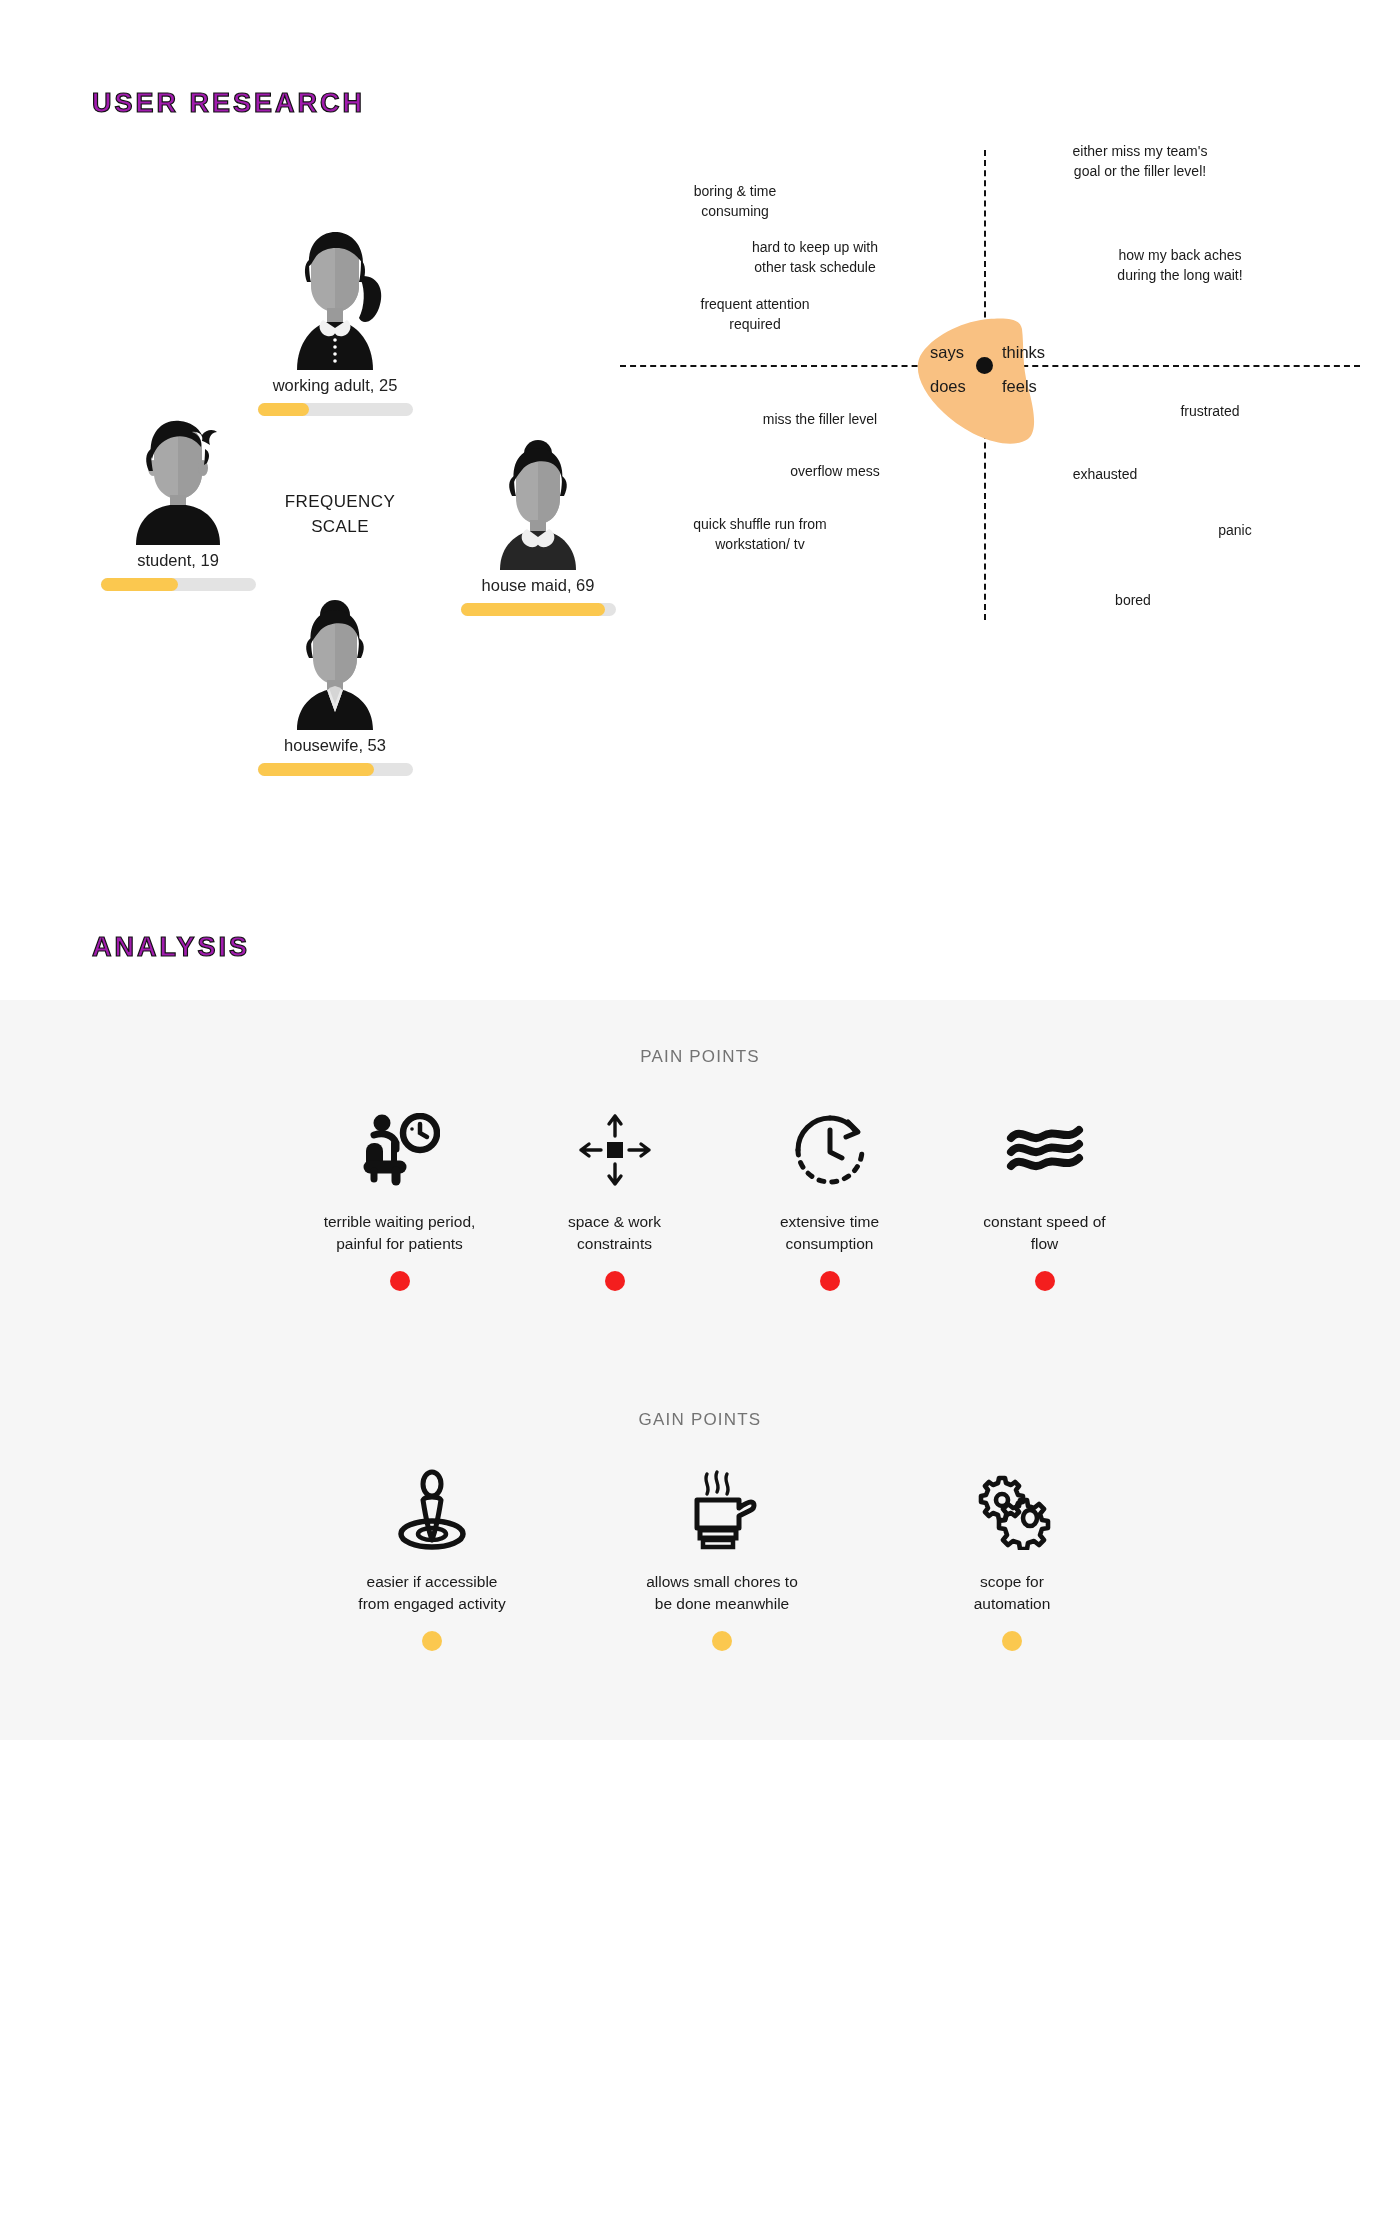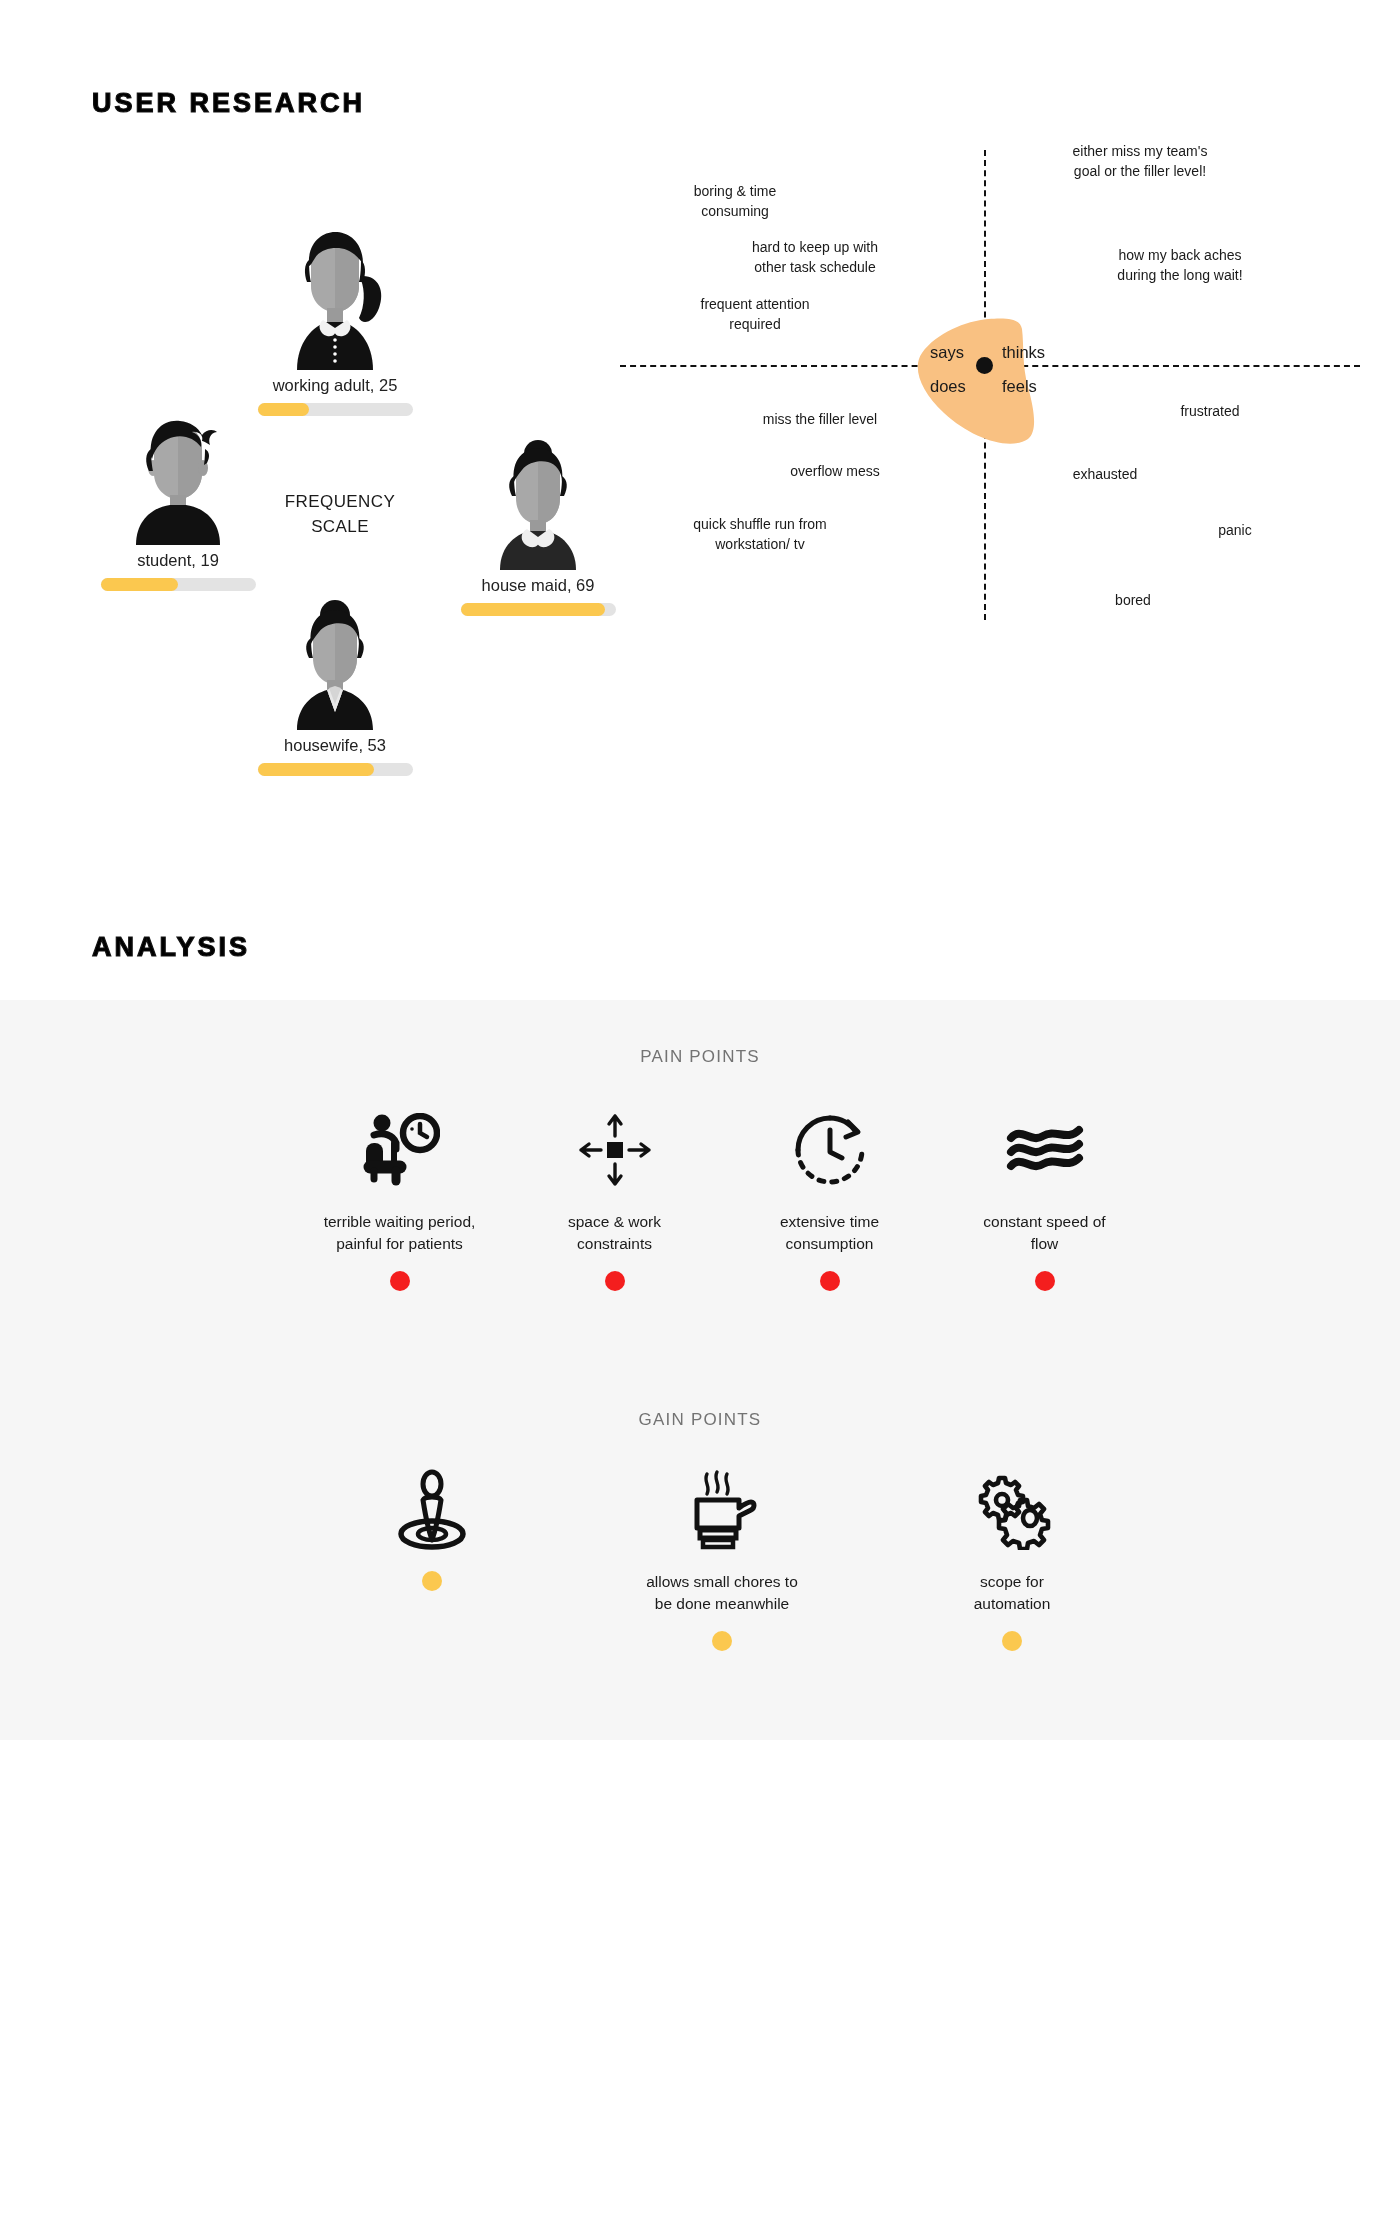--- a/index.html
+++ b/index.html
@@ -11,21 +11,21 @@
   }
   .page { position: relative; width: 1400px; height: 2240px; overflow: hidden; background:#fff; }
 
   
   .sec-heading {
     position: absolute;
     font-family: "Liberation Sans", sans-serif;
     font-weight: 900;
     letter-spacing: 3px;
     font-size: 27px;
-    color: #000000;
+    color: #a21caf;
     -webkit-text-stroke: 1.2px #111;
   }
   #heading-user-research { left: 92px; top: 88px; }
   #heading-analysis { left: 92px; top: 932px; }
 
   
   .persona { position: absolute; text-align: center; }
   .persona-label {
     font-size: 16.5px; color: #222; margin-top: 6px; white-space: nowrap;
   }
@@ -325,20 +325,22 @@
 
     <div class="point" style="width:290px;">
       <div class="point-icon">
         <svg width="78" height="84" viewBox="0 0 78 84">
           <ellipse cx="39" cy="16" rx="9" ry="12" stroke="#111" stroke-width="5" fill="none"></ellipse>
           <path d="M30 32 C30 32 34 58 39 72 C44 58 48 32 48 32 C46 28 32 28 30 32 Z" stroke="#111" stroke-width="5" fill="none" stroke-linejoin="round"></path>
           <ellipse cx="39" cy="66" rx="31" ry="13" stroke="#111" stroke-width="5.5" fill="none"></ellipse>
           <ellipse cx="39" cy="66" rx="14" ry="6" stroke="#111" stroke-width="4.5" fill="none"></ellipse>
         </svg>
       </div>
+      <div class="point-label">easier if accessible
+from engaged activity</div>
       <div class="point-dot" style="background:#fbc84f;"></div>
     </div>
 
     <div class="point" style="width:290px;">
       <div class="point-icon">
         <svg width="78" height="84" viewBox="0 0 78 84">
           <path d="M24 6 C20 14 28 18 24 26" stroke="#111" stroke-width="3.4" fill="none" stroke-linecap="round"></path>
           <path d="M34 4 C30 12 38 16 34 24" stroke="#111" stroke-width="3.4" fill="none" stroke-linecap="round"></path>
           <path d="M44 6 C40 14 48 18 44 26" stroke="#111" stroke-width="3.4" fill="none" stroke-linecap="round"></path>
           <path d="M14 32 L56 32 L56 40 C56 40 64 34 68 34 C72 34 72 40 68 42 C62 45 56 48 56 48 L56 60 L14 60 Z" stroke="#111" stroke-width="5" fill="none" stroke-linejoin="round"></path>

